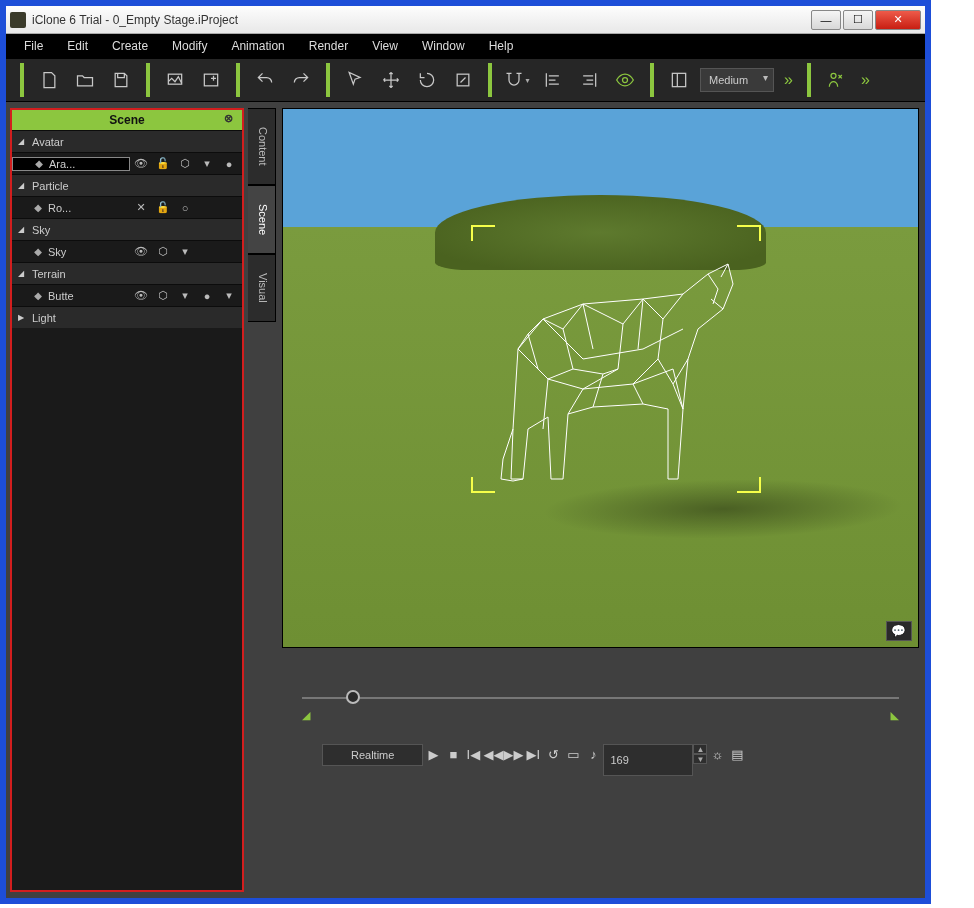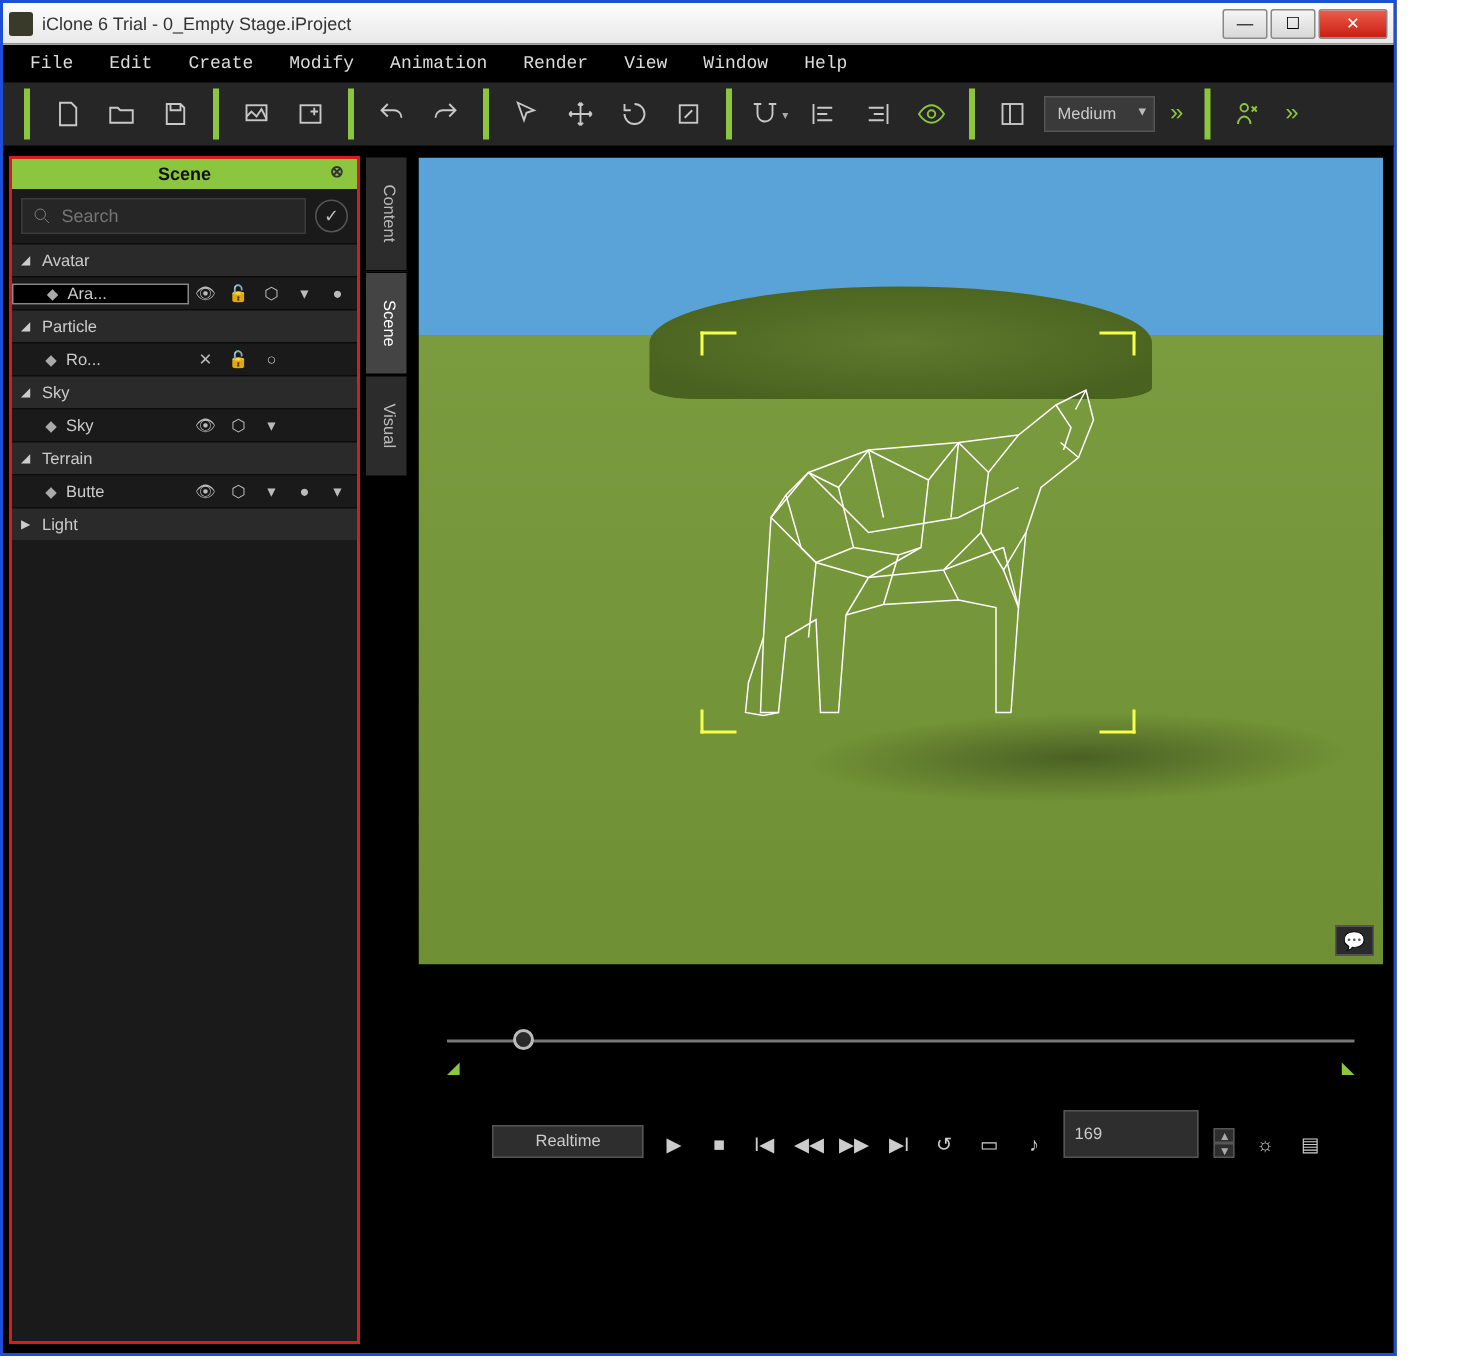--- a/index.html
+++ b/index.html
@@ -1,30 +1,30 @@
 <!DOCTYPE html>
 <html><head>
 <meta charset="utf-8">
 <style>
 * { margin: 0; padding: 0; box-sizing: border-box; font-family: "Segoe UI", Tahoma, sans-serif; }
 body { background: #fff; width: 974px; height: 908px; overflow: hidden; }
 
 
-.window { width: 931px; height: 904px; border: 2px solid #1d4ed8; background: #000000; position: relative; }
+.window { width: 931px; height: 904px; border: 6px solid #1d4ed8; background: #404040; position: relative; }
 .titlebar { height: 28px; background: linear-gradient(#fdfdfd,#e8e8e8); display: flex; align-items: center; padding: 0 4px; border-bottom: 1px solid #aaa; }
 .titlebar .app-icon { width: 16px; height: 16px; background: #3a3a2a; margin-right: 6px; border-radius: 2px; }
 .titlebar .title { font-size: 12px; color: #333; flex: 1; }
 .titlebar .win-btns { display: flex; }
 .titlebar .win-btn { width: 30px; height: 20px; margin-left: 2px; border: 1px solid #888; border-radius: 2px; display: flex; align-items: center; justify-content: center; font-size: 11px; background: linear-gradient(#f5f5f5,#d8d8d8); cursor: default; }
 .titlebar .win-btn.min { }
 .titlebar .win-btn.close { background: linear-gradient(#ee5b4a,#c81e12); color: #fff; width: 46px; }
 
 
 .menubar { height: 24px; background: #000; display: flex; align-items: center; padding: 0 6px; }
-.menubar .menu-item { color: #dcdcdc; font-size: 12px; padding: 2px 12px; font-family: Liberation Mono, monospace; }
+.menubar .menu-item { color: #dcdcdc; font-size: 12px; padding: 2px 12px; }
 
 
 .toolbar { height: 44px; background: #262626; display: flex; align-items: center; padding: 0 10px; gap: 6px; border-top: 1px solid #000; border-bottom: 1px solid #000; }
 .tool-btn { width: 30px; height: 30px; display: flex; align-items: center; justify-content: center; color: #c8c8c8; font-size: 18px; }
 .tool-btn svg { width: 20px; height: 20px; stroke: #c8c8c8; fill: none; stroke-width: 1.5; }
 .tool-btn.accent svg { stroke: #8cc63f; }
 .tool-sep { width: 4px; height: 34px; background: #8cc63f; margin: 0 4px; }
 .tool-select { background: #3a3a3a; color: #ccc; border: 1px solid #555; height: 24px; padding: 0 24px 0 8px; font-size: 11px; appearance: none; position: relative; }
 .tool-select-wrap { position: relative; }
 .tool-select-wrap::after { content: '▾'; position: absolute; right: 6px; top: 4px; color: #bbb; font-size: 10px; pointer-events: none; }
@@ -75,21 +75,21 @@
 .viewport .shadow { position: absolute; left: 260px; top: 370px; width: 360px; height: 60px; background: radial-gradient(ellipse, rgba(0,0,0,0.35), rgba(0,0,0,0) 70%); transform: skewX(-35deg); }
 
 
 .timeline-area { height: 120px; position: relative; margin-top: 40px; }
 .timeline-track { position: relative; height: 20px; margin: 0 20px; }
 .timeline-line { position: absolute; top: 9px; left: 0; right: 0; height: 2px; background: #777; }
 .timeline-knob { position: absolute; top: 2px; left: 44px; width: 14px; height: 14px; border: 2px solid #bbb; background: #2a2a2a; border-radius: 50%; }
 .timeline-mark-l { position: absolute; left: 0px; bottom: -14px; color: #8cc63f; font-size: 11px; }
 .timeline-mark-r { position: absolute; right: 0px; bottom: -14px; color: #8cc63f; font-size: 11px; }
 
-.playback { display: flex; align-items: flex-end; gap: 10px; margin-top: 36px; padding: 0 20px; }
+.playback { display: flex; align-items: flex-start; margin-top: 36px; padding: 0 20px; }
 .play-mode { background: #2e2e2e; border: 1px solid #555; color: #ccc; font-size: 11px; padding: 4px 28px; }
 .pb-btn { width: 20px; height: 20px; color: #ccc; display: flex; align-items: center; justify-content: center; font-size: 13px; }
 .frame-input { background: #2e2e2e; border: 1px solid #555; color: #ccc; font-size: 11px; width: 90px; height: 22px; padding: 15px 6px; }
 .stepper { display: flex; flex-direction: column; }
 .stepper .s { width: 14px; height: 10px; border: 1px solid #555; color: #aaa; font-size: 8px; display: flex; align-items: center; justify-content: center; background: #2e2e2e; }
 
 </style>
 </head>
 <body>
 
@@ -227,30 +227,20 @@
       </div>
     <div class="tool-more">»</div>
   </div>
 
   <div class="content-row">
 
     <div class="scene-panel">
       <div class="scene-panel-hdr">
         <span>Scene</span>
         <span class="close-x">⊗</span>
-      </div>
-      <div class="search-row">
-        <div class="search-box">
-          <svg viewBox="0 0 24 24">
-              <circle cx="10" cy="10" r="6"></circle>
-              <path d="M15 15l5 5"></path>
-            </svg>
-          <input type="text" placeholder="Search" style="">
-        </div>
-        <div class="search-check">✓</div>
       </div>
       <div class="tree" id="tree">
           <div class="tree-group">
             <span class="tw">◢</span>
             <span>Avatar</span>
           </div>
           <div class="tree-item-row">
             <div class="item-cell selected">
               <span class="mini-icon">◆</span>
               <span>Ara...</span>

